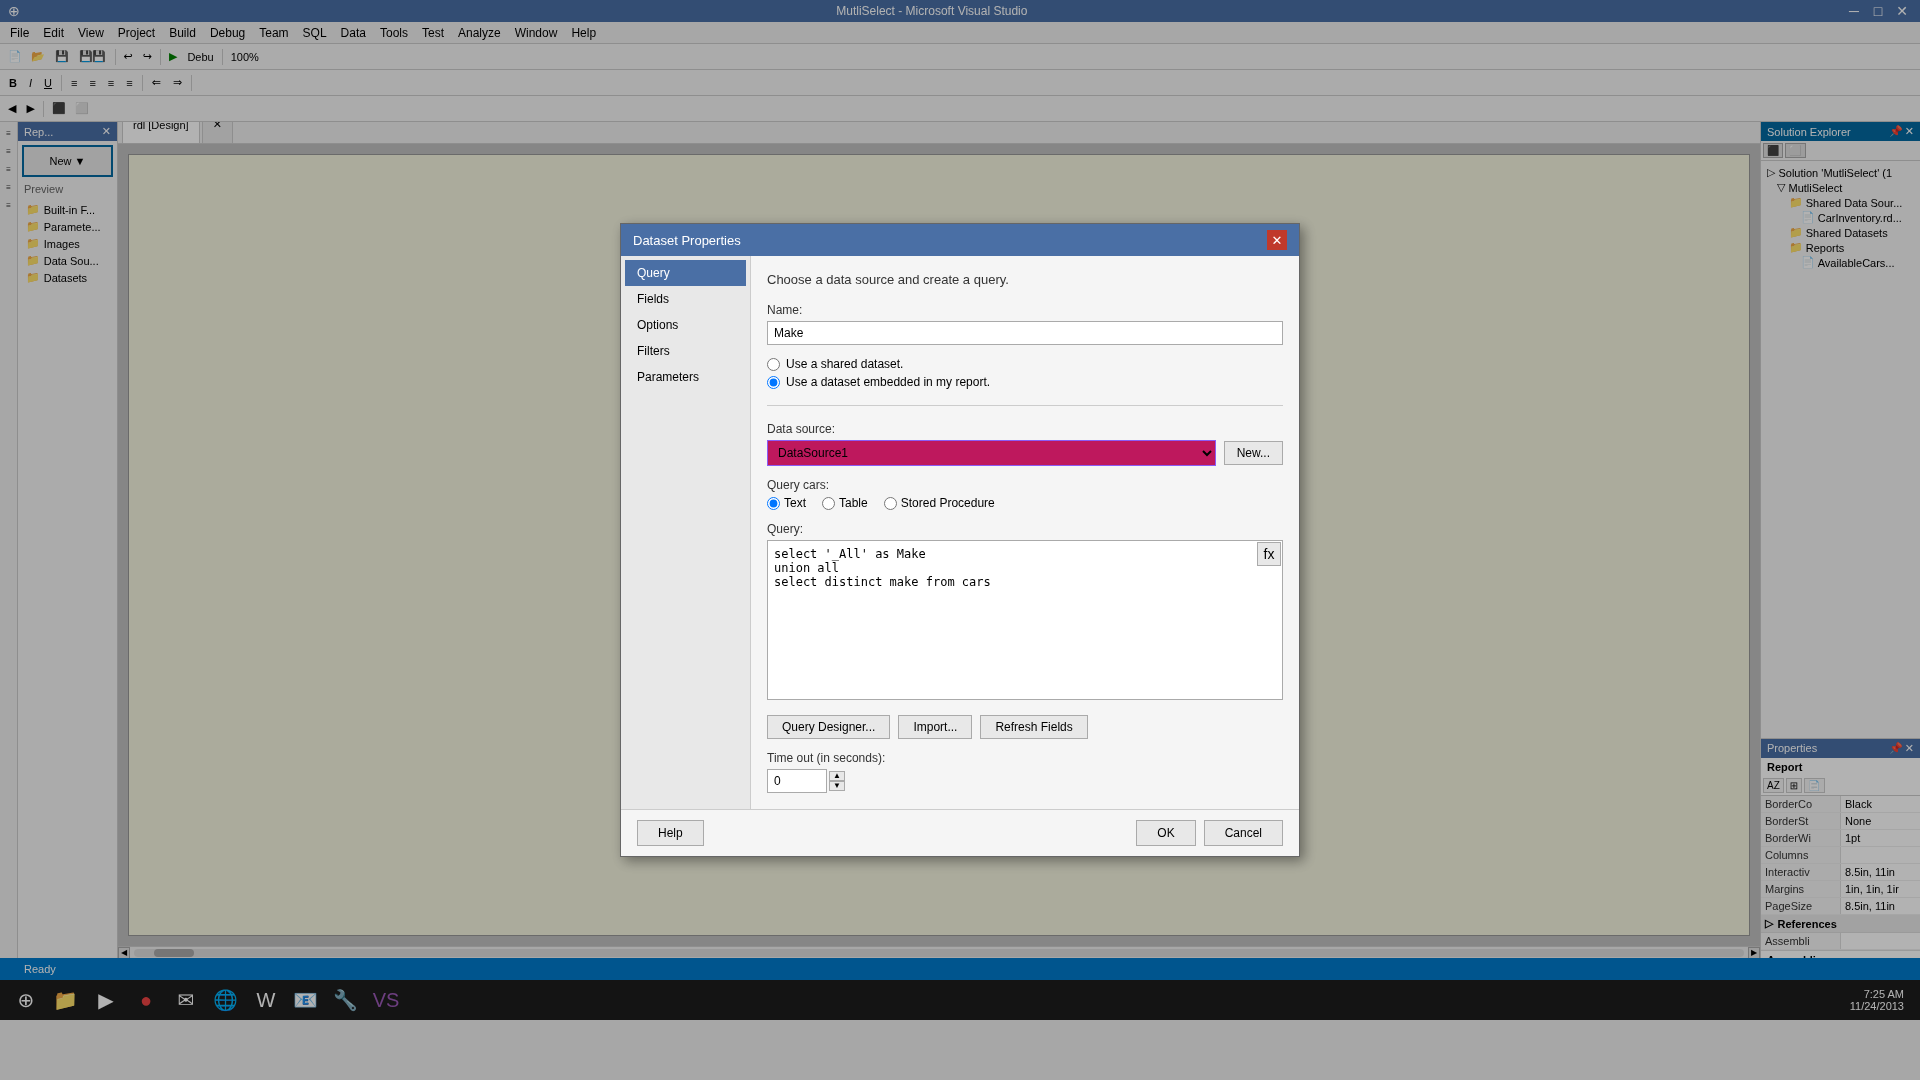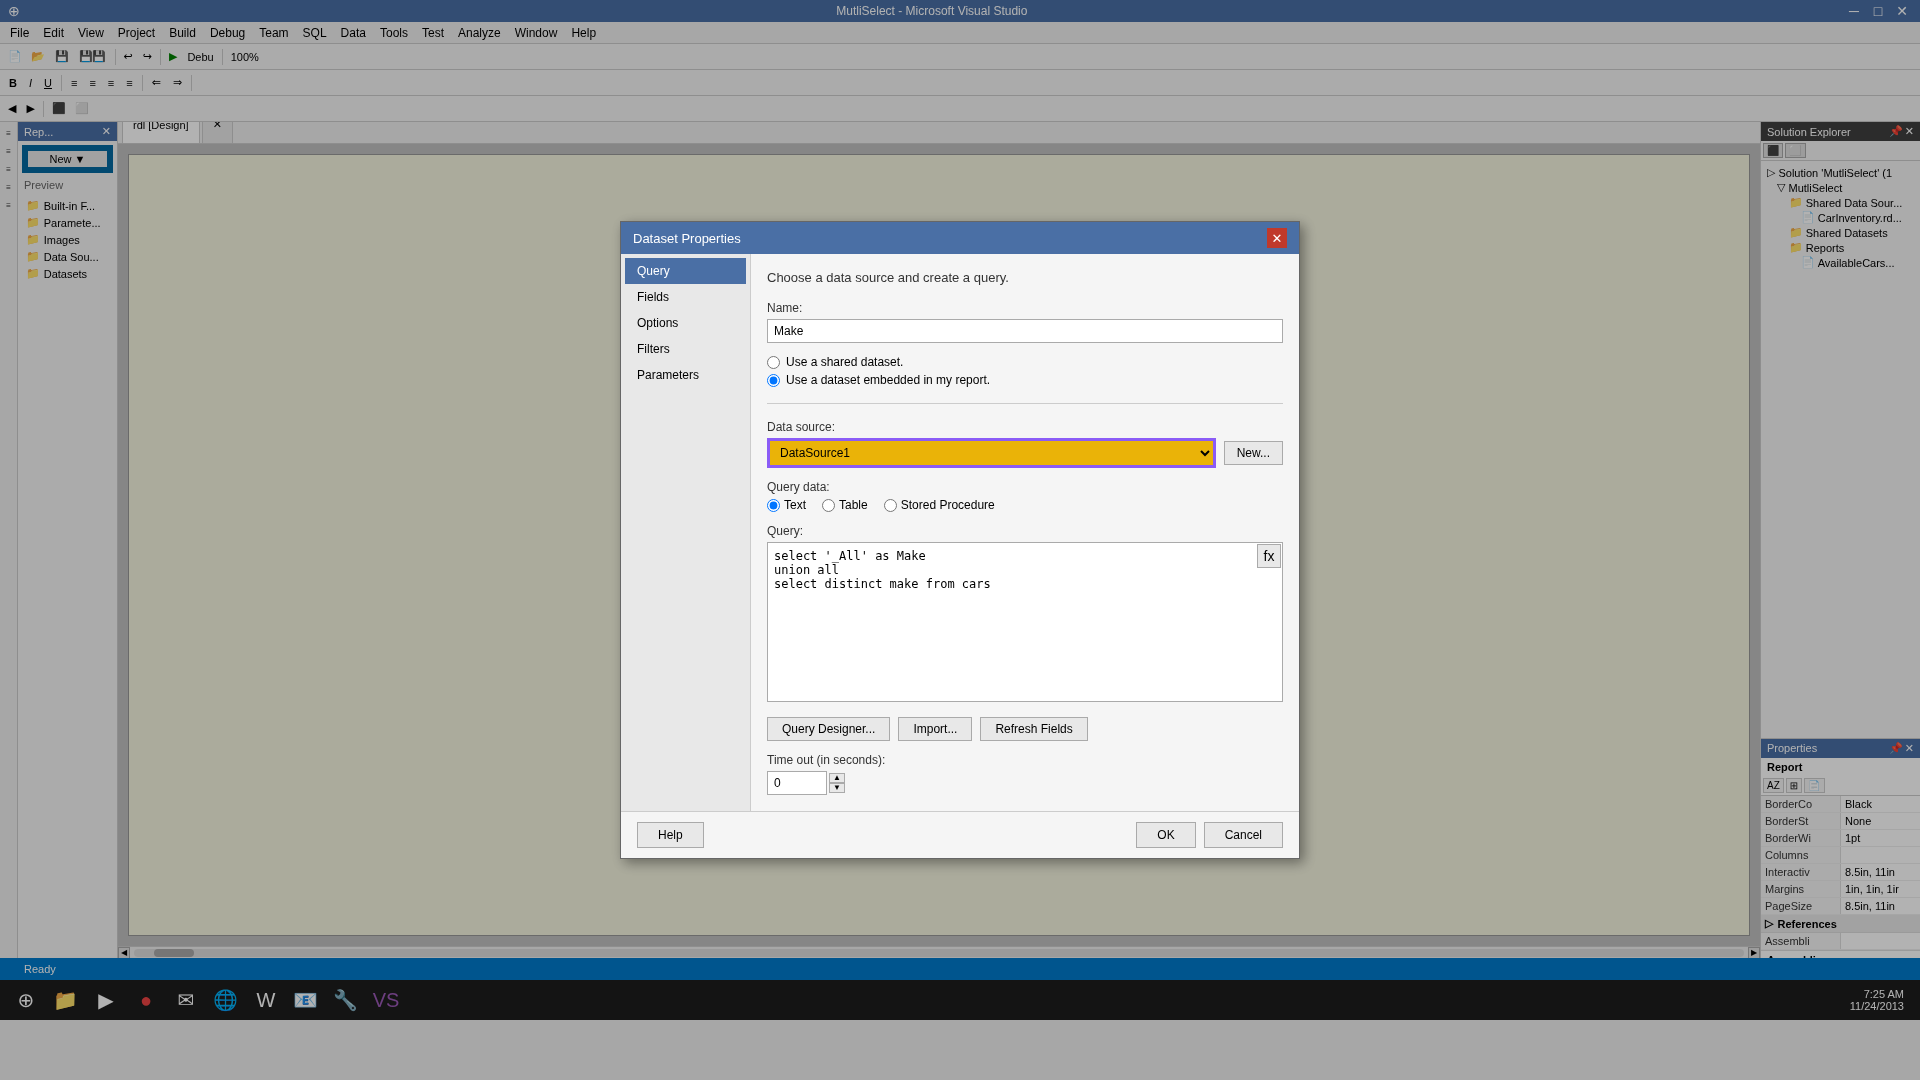--- a/index.html
+++ b/index.html
@@ -76,23 +76,23 @@
       background: #4a6fa5;
       color: white;
       font-size: 11px;
       padding: 3px 6px;
       display: flex;
       align-items: center;
       justify-content: space-between;
     }
     .sidebar-new-btn {
       background: #e8e8e8;
-      border: 6px solid #0369a1;
-      font-size: 11px;
-      padding: 2px 8px;
+      border: 2px solid #0369a1;
+      font-size: 11px;
+      padding: 8px 8px;
       margin: 4px;
       cursor: pointer;
     }
     .sidebar-tree { padding: 4px; font-size: 11px; }
     .tree-item { padding: 2px 4px; display: flex; align-items: center; gap: 4px; cursor: pointer; }
     .design-tabs {
       background: #f0f0f0;
       height: 22px;
       display: flex;
       align-items: flex-end;
@@ -112,21 +112,21 @@
 
     
     .right-panel {
       width: 160px;
       background: #f5f5f5;
       border-left: 1px solid #ccc;
       display: flex;
       flex-direction: column;
     }
     .right-panel-header {
-      background: #404040;
+      background: #0369a1;
       color: white;
       font-size: 11px;
       padding: 3px 6px;
       display: flex;
       align-items: center;
       justify-content: space-between;
     }
     .solution-tree { padding: 4px; font-size: 11px; overflow-y: auto; flex: 1; }
     .sol-item { padding: 1px 2px; display: flex; align-items: center; gap: 3px; cursor: pointer; }
     .sol-indent { padding-left: 12px; }
@@ -272,22 +272,22 @@
     .modal-radio-item { display: flex; align-items: center; gap: 6px; font-size: 12px; }
     .modal-datasource-row {
       display: flex;
       gap: 8px;
       align-items: center;
     }
     .modal-datasource-row select {
       flex: 1;
       padding: 4px 6px;
       font-size: 12px;
-      border: 3px solid #8b5cf6;
-      background: #eab308;
+      border: 1px solid #8b5cf6;
+      background: #be185d;
     }
     .modal-datasource-row button {
       padding: 4px 12px;
       font-size: 12px;
       border: 1px solid #aaa;
       background: #e8e8e8;
       cursor: pointer;
     }
     .query-type-row {
       display: flex;
@@ -718,21 +718,21 @@
           <label class="modal-label">Data source:</label>
           <div class="modal-datasource-row">
             <select>
               <option>DataSource1</option>
             </select>
             <button>New...</button>
           </div>
         </div>
 
         <div class="modal-field-group">
-          <label class="modal-label">Query data:</label>
+          <label class="modal-label">Query cars:</label>
           <div class="query-type-row">
             <div class="query-type-radio">
               <input type="radio" name="querytype" checked="" style="">
               <span>Text</span>
             </div>
             <div class="query-type-radio">
               <input type="radio" name="querytype" style="">
               <span>Table</span>
             </div>
             <div class="query-type-radio">

